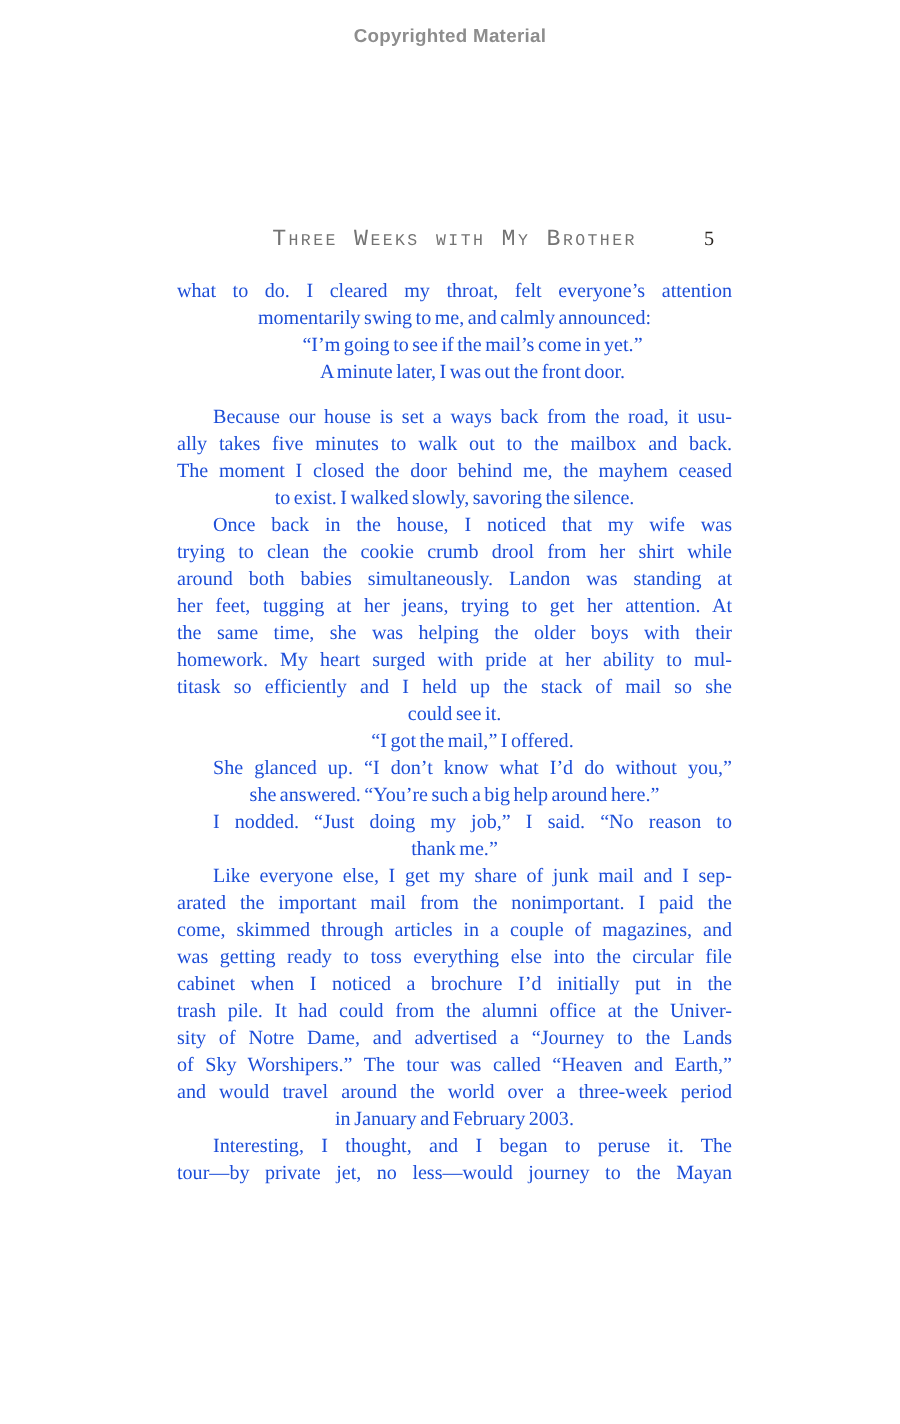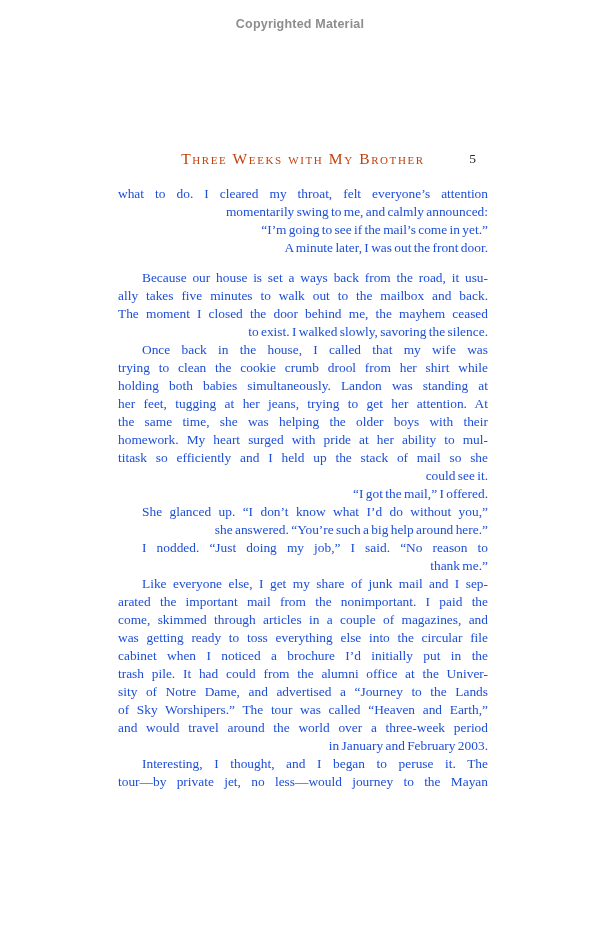--- a/index.html
+++ b/index.html
@@ -31,25 +31,25 @@
 
   .running-head {
     position: absolute;
     left: 118px;
     width: 370px;
     top: 150px;
     height: 18px;
     text-align: center;
   }
   .head-title {
-    font-family: Liberation Serif, serif;
+    font-family: Liberation Mono, monospace;
     font-variant: small-caps;
     font-size: 15.5px;
     letter-spacing: 1.6px;
-    color: #c2410c;
+    color: #737373;
   }
   .page-num {
     position: absolute;
     right: 12px;
     top: 1px;
     font-size: 13.5px;
     color: #2a2521;
   }
 
   .body-block {
@@ -58,21 +58,21 @@
     top: 185px;
     width: 370px;
     color: #1d4ed8;
     font-size: 13.4px;
     word-spacing: -1px;
   }
   .line {
     height: 18px;
     line-height: 18px;
     overflow: hidden;
-    text-align: right;
+    text-align: center;
   }
   .line.justify {
     text-align: justify;
     text-align-last: justify;
     text-justify: inter-word;
   }
   .line.indent { padding-left: 24px; }
   .line.gap { margin-top: 12px; }
 </style>
 </head>
@@ -98,25 +98,25 @@
       <div class="line indent">A minute later, I was out the front door.</div>
 
       <div class="line indent justify gap">Because our house is set a ways back from the road, it usu-</div>
 
       <div class="line justify">ally takes five minutes to walk out to the mailbox and back.</div>
 
       <div class="line justify">The moment I closed the door behind me, the mayhem ceased</div>
 
       <div class="line">to exist. I walked slowly, savoring the silence.</div>
 
-      <div class="line indent justify">Once back in the house, I called that my wife was</div>
+      <div class="line indent justify">Once back in the house, I noticed that my wife was</div>
 
       <div class="line justify">trying to clean the cookie crumb drool from her shirt while</div>
 
-      <div class="line justify">holding both babies simultaneously. Landon was standing at</div>
+      <div class="line justify">around both babies simultaneously. Landon was standing at</div>
 
       <div class="line justify">her feet, tugging at her jeans, trying to get her attention. At</div>
 
       <div class="line justify">the same time, she was helping the older boys with their</div>
 
       <div class="line justify">homework. My heart surged with pride at her ability to mul-</div>
 
       <div class="line justify">titask so efficiently and I held up the stack of mail so she</div>
 
       <div class="line">could see it.</div>

